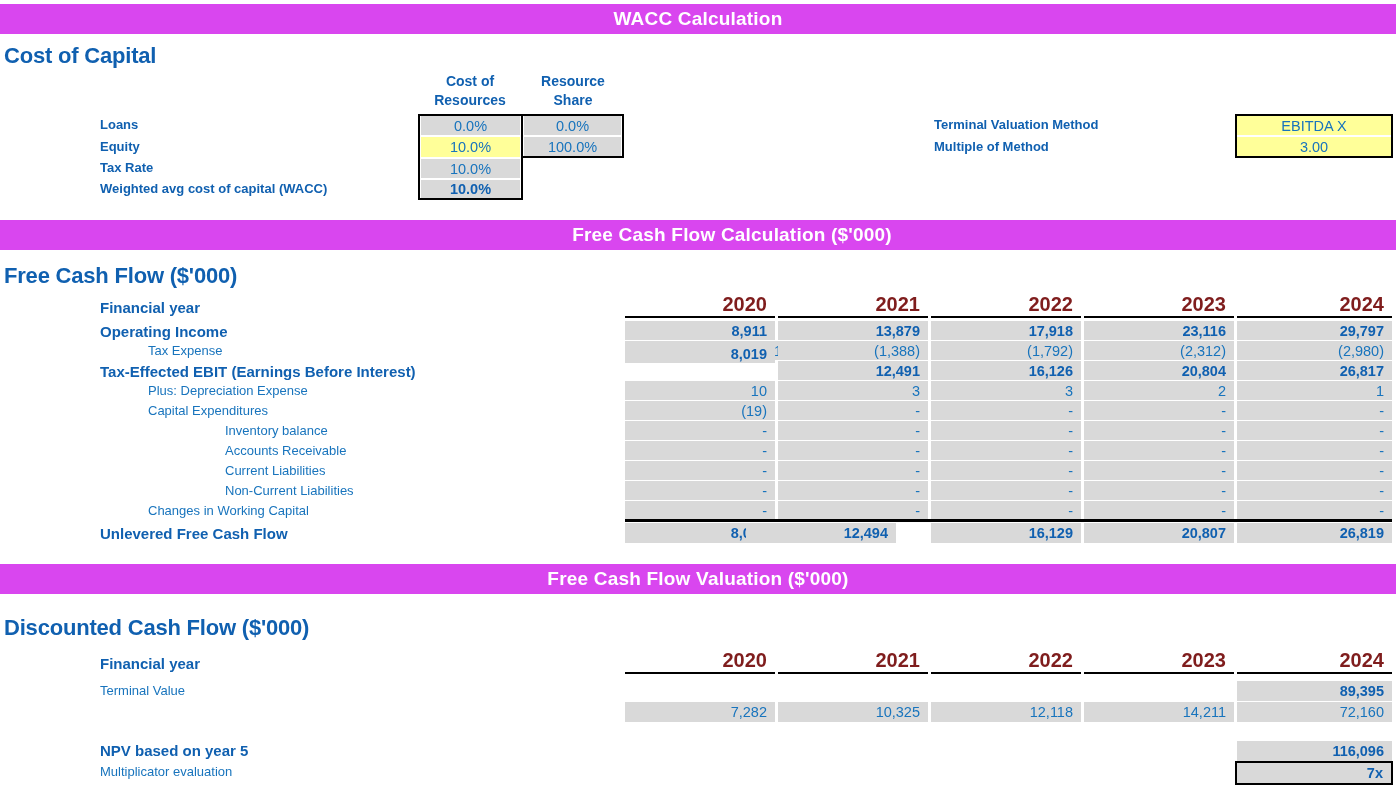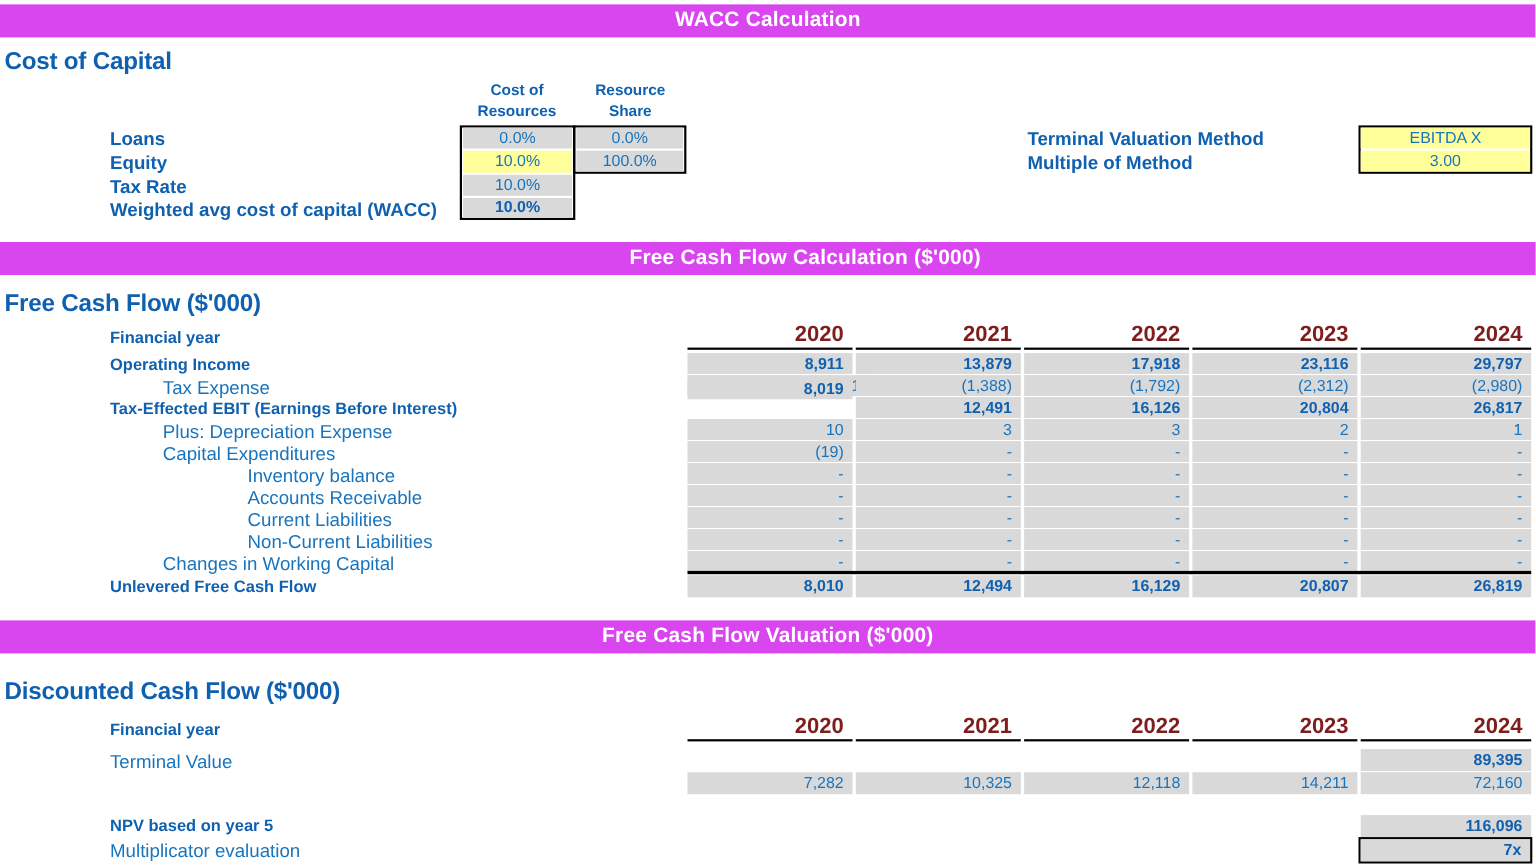--- a/index.html
+++ b/index.html
@@ -37,21 +37,21 @@
     left: 4px;
     font-size: 22px;
     font-weight: bold;
     color: #1060b0;
     letter-spacing: -0.2px;
   }
 
   
   .lbl {
     position: absolute;
-    font-size: 17px;
+    font-size: 13px;
     color: #1874bd;
     white-space: nowrap;
   }
   .lbl.bold { font-weight: bold; color: #1060b0; }
 
   
   .colhead {
     position: absolute;
     font-size: 14px;
     font-weight: bold;
@@ -223,21 +223,21 @@
       <div class="cell" style="left: 778px; top: 501px; width: 150px; height: 19px;">-</div>
       <div class="cell" style="left: 931px; top: 501px; width: 150px; height: 19px;">-</div>
       <div class="cell" style="left: 1084px; top: 501px; width: 150px; height: 19px;">-</div>
       <div class="cell" style="left: 1237px; top: 501px; width: 155px; height: 19px;">-</div>
     </div>
 
   <div class="totalrule" style="left:625px; top:519px; width:767px;"></div>
 
   <div class="lbl bold" style="left:100px; top:525px; font-size:15px;">Unlevered Free Cash Flow</div>
   <div class="cell bold" style="left:625px; top:523px; width:150px; height:20px;">8,010</div>
-  <div class="cell bold" style="left:778px; top:523px; width:150px; height:20px;padding-left:31px;">12,494</div>
+  <div class="cell bold" style="left:746px; top:523px; width:150px; height:20px;padding-left:31px;">12,494</div>
   <div class="cell bold" style="left:931px; top:523px; width:150px; height:20px;">16,129</div>
   <div class="cell bold" style="left:1084px; top:523px; width:150px; height:20px;">20,807</div>
   <div class="cell bold" style="left:1237px; top:523px; width:155px; height:20px;">26,819</div>
 
   <div class="banner" style="top:564px;">Free Cash Flow Valuation ($'000)</div>
 
   <div class="sect-title" style="top:615px;">Discounted Cash Flow ($'000)</div>
 
   <div class="lbl bold" style="left:100px; top:655px; font-size:15px;">Financial year</div>
 

